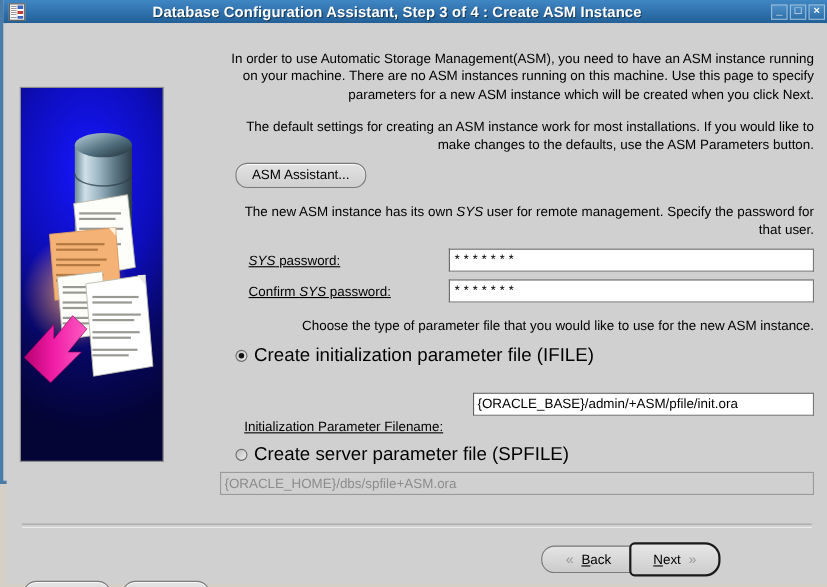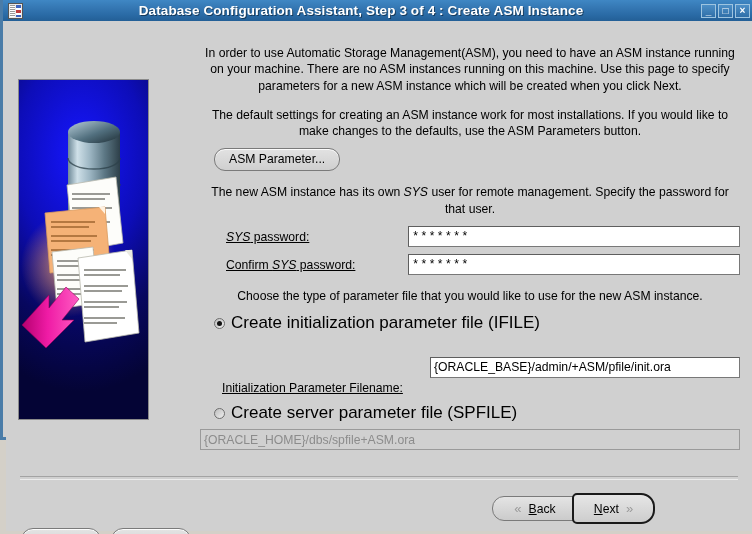--- a/index.html
+++ b/index.html
@@ -143,21 +143,21 @@
     position: absolute;
     left: 194px;
     top: 24px;
     width: 540px;
   }
   .para {
     color: #000;
     font-size: 12.2px;
     line-height: 16.3px;
     margin: 0 0 13px 0;
-    text-align: center;
+    text-align: right;
   }
   .para.tight { margin-bottom: 9px; }
 
   .asm-btn {
     display: inline-block;
     padding: 3px 14px 4px 14px;
     background: linear-gradient(to bottom, #e2e2e2, #cfcfcf);
     border: 1px solid #7a7a7a;
     border-radius: 11px;
     font-size: 12.2px;
@@ -437,21 +437,21 @@
         <path d="M3,245 L30,215 L30,228 L47,207 L60,219 L43,240 L55,240 L27,268 Z" fill="url(#arrowg)" stroke="#8e0057" stroke-width="0.6"></path>
       </svg>
     </div>
 
     <div id="pane">
 
       <p class="para">In order to use Automatic Storage Management(ASM), you need to have an ASM instance running on your machine. There are no ASM instances running on this machine. Use this page to specify parameters for a new ASM instance which will be created when you click Next.</p>
 
       <p class="para tight">The default settings for creating an ASM instance work for most installations. If you would like to make changes to the defaults, use the ASM Parameters button.</p>
 
-      <div class="asm-btn">ASM Parameter...</div>
+      <div class="asm-btn">ASM Assistant...</div>
 
       <p class="para tight"><span>The new ASM instance has its own </span><i>SYS</i><span> user for remote management. Specify the password for that user.</span></p>
 
       <div class="field-row">
         <div class="field-label"><span></span><i>SYS</i><span> password:</span></div>
         <input class="txt pw" type="text" readonly="" value="*******" style="">
       </div>
 
       <div class="field-row">
         <div class="field-label"><span>Confirm </span><i>SYS</i><span> password:</span></div>

